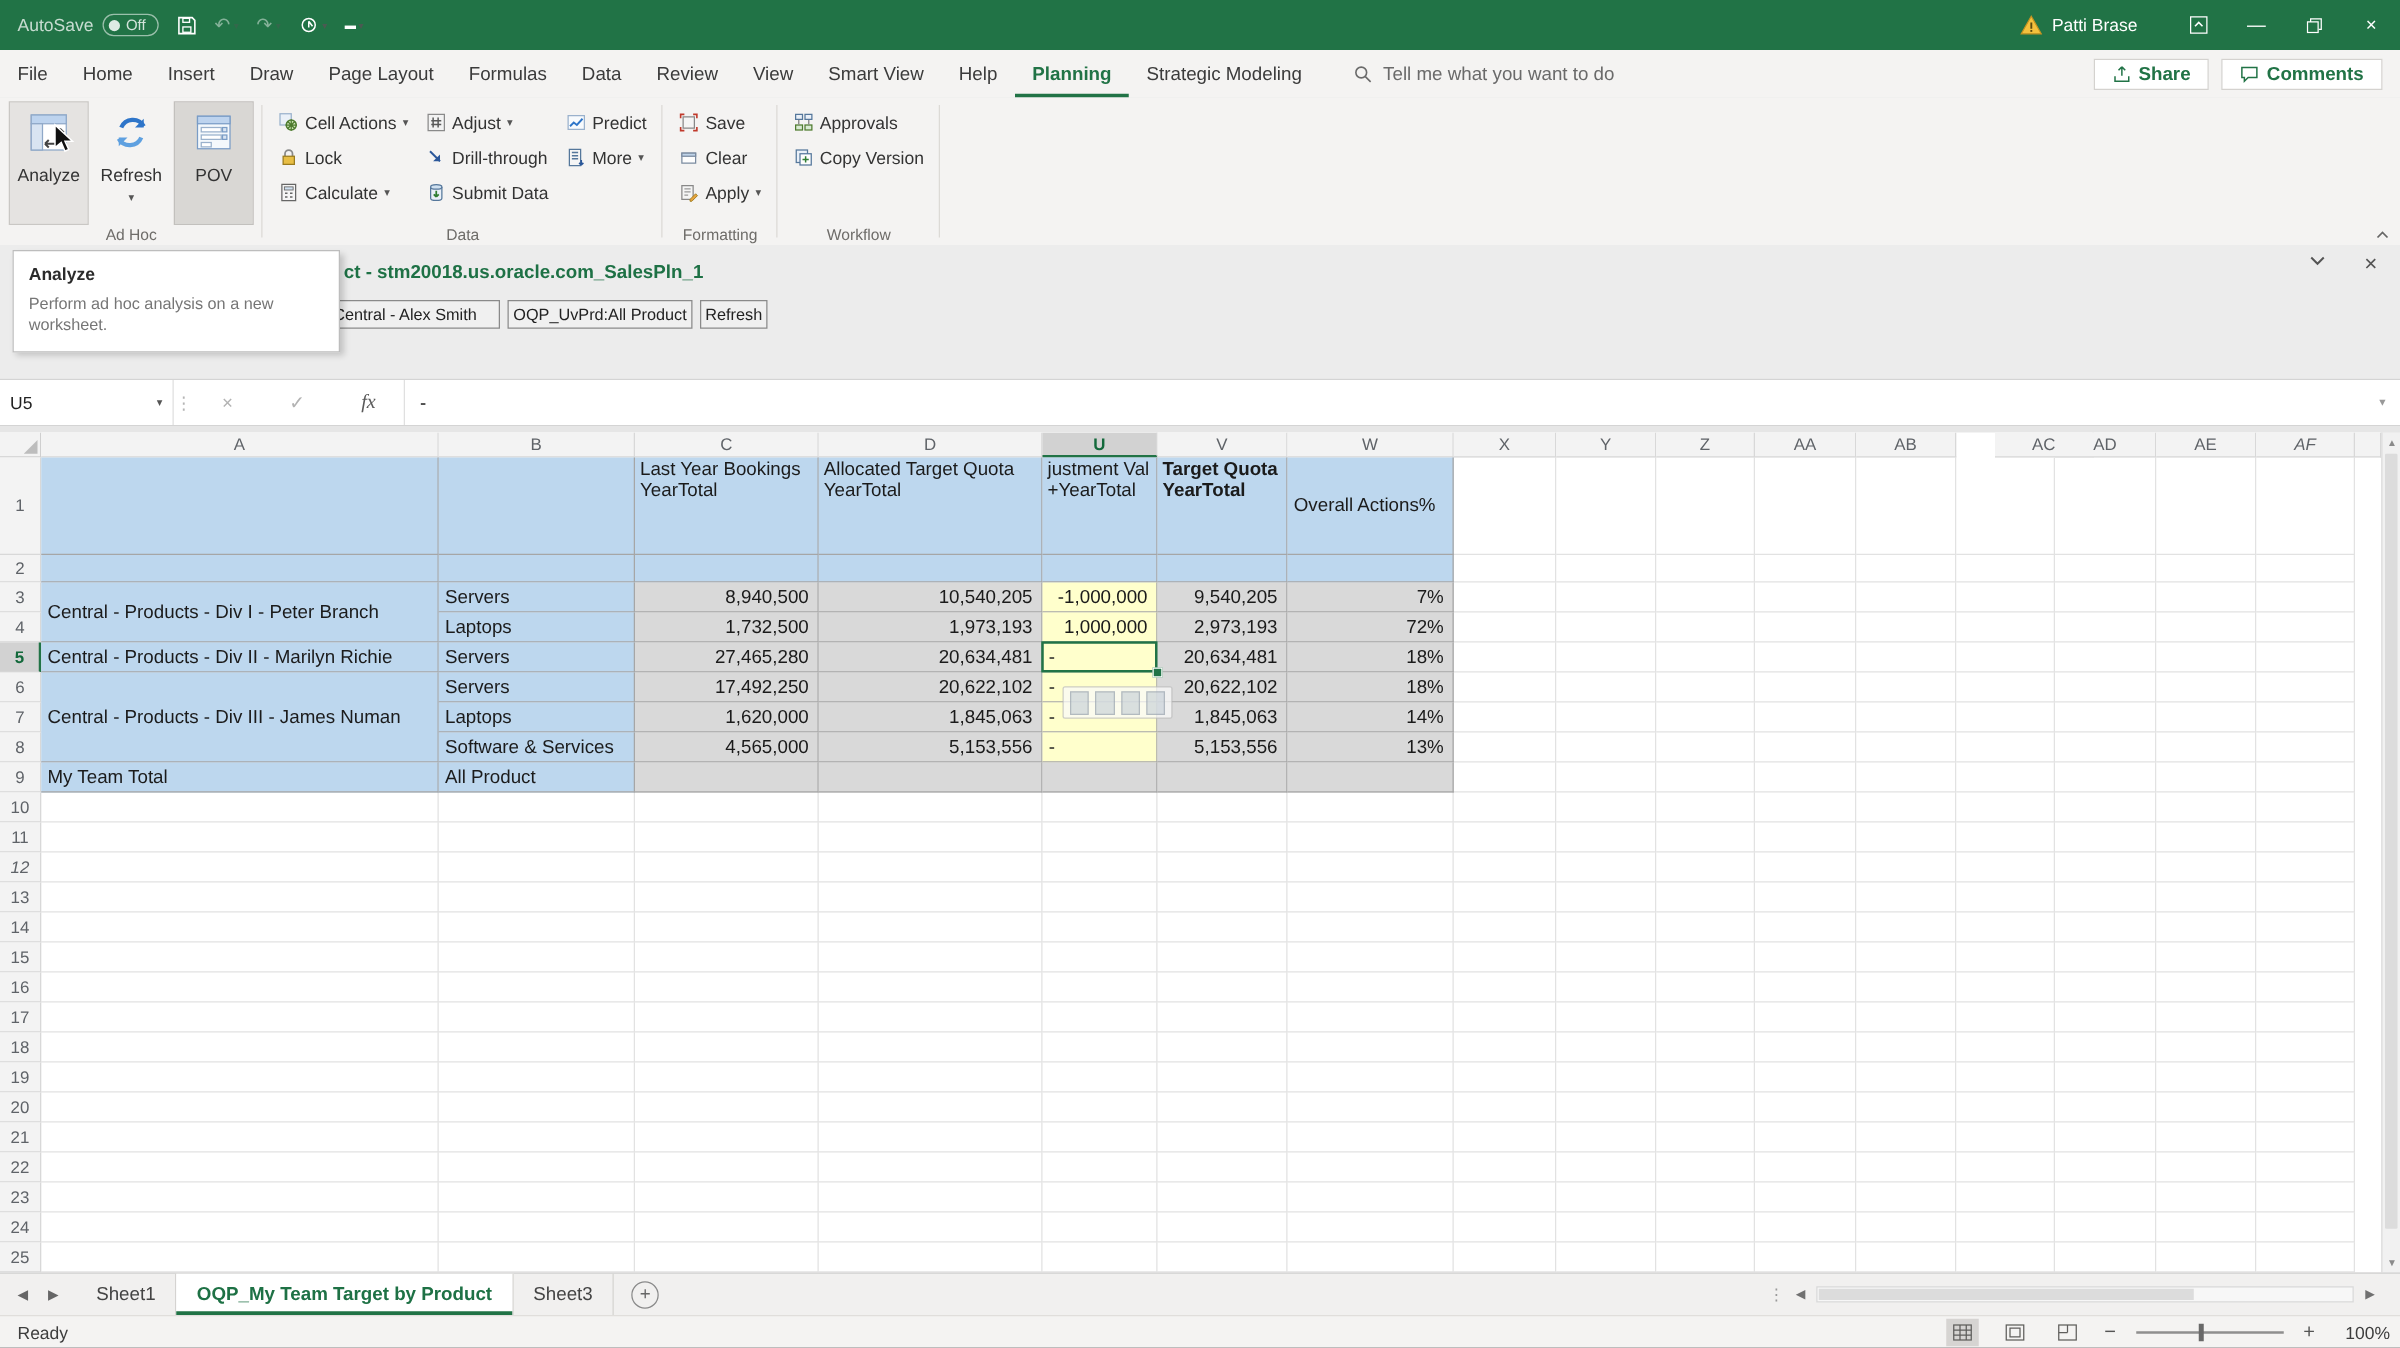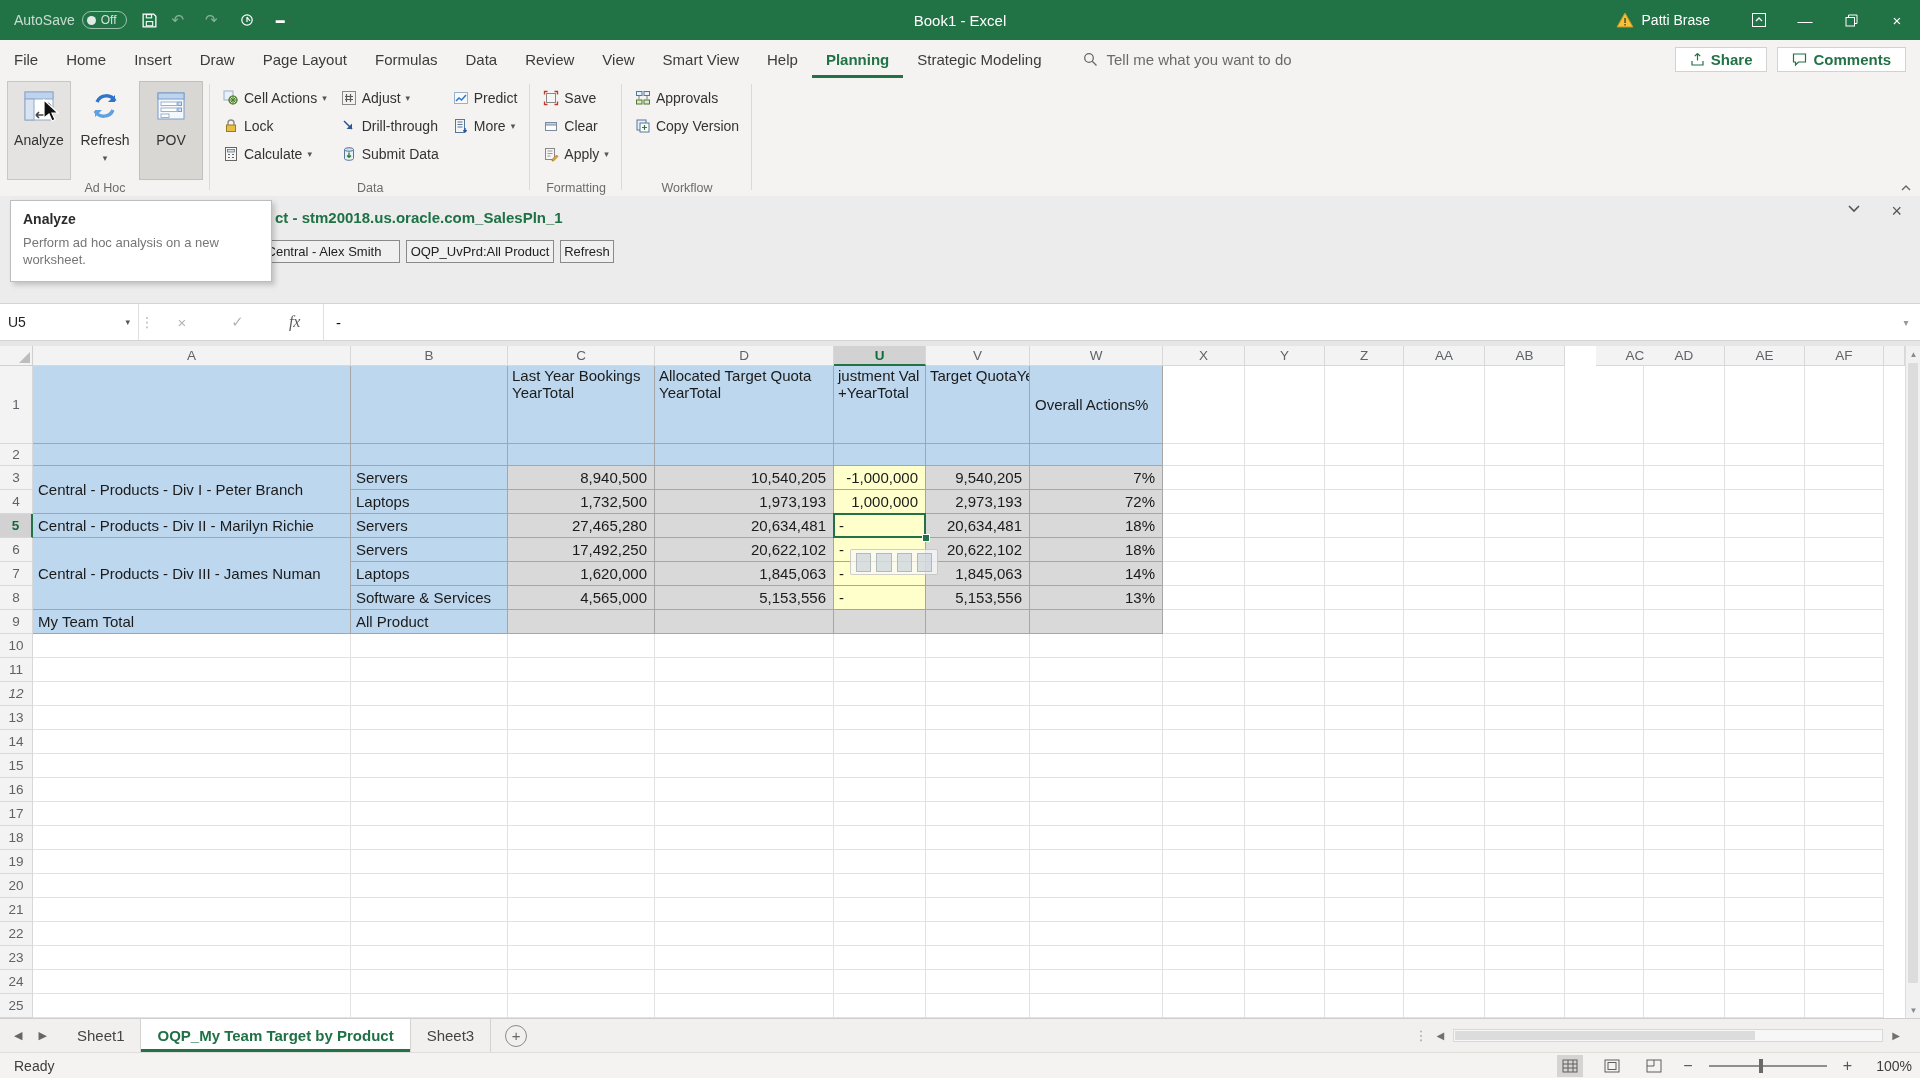--- a/index.html
+++ b/index.html
@@ -142,21 +142,20 @@
             <circle cx="8" cy="8" r="5.2" fill="none" stroke="#fff" stroke-width="1.2"></circle>
             <path d="M8 5v5M8 5l3 4" stroke="#fff" stroke-width="1.2" fill="none"></path>
           </svg>
         <span class="caret">▾</span>
       </span>
       <span class="qat">
           <span style="font-size:9px;letter-spacing:-1px;">▬</span>
           <span class="caret">▾</span>
         </span>
     </div>
-    <div class="tb-title">Book1 - Excel</div>
     <div class="tb-right">
       <div class="tb-user">
         <span>
           <svg width="18" height="16" viewBox="0 0 18 16">
               <path d="M9 1 L17 15 L1 15 Z" fill="#F4C13D" stroke="#C69320"></path>
               <rect x="8.3" y="6" width="1.5" height="5" fill="#5a4a10"></rect>
               <rect x="8.3" y="12" width="1.5" height="1.5" fill="#5a4a10"></rect>
             </svg>
         </span>
         <span>Patti Brase</span>
@@ -436,21 +435,21 @@
       <div class="col-h" style="left: 926px; width: 104px;">V</div>
       <div class="col-h" style="left: 1030px; width: 133px;">W</div>
       <div class="col-h" style="left: 1163px; width: 82px;">X</div>
       <div class="col-h" style="left: 1245px; width: 80px;">Y</div>
       <div class="col-h" style="left: 1325px; width: 79px;">Z</div>
       <div class="col-h" style="left: 1404px; width: 81px;">AA</div>
       <div class="col-h" style="left: 1485px; width: 80px;">AB</div>
       <div class="col-h" style="left: 1596px; width: 79px;">AC</div>
       <div class="col-h" style="left: 1644px; width: 81px;">AD</div>
       <div class="col-h" style="left: 1725px; width: 80px;">AE</div>
-      <div class="col-h" style="left: 1805px; width: 79px;">AF</div>
+      <div class="col-h" style="left: 1805px; width: 79px; font-style: italic;">AF</div>
       <div class="col-h" style="left: 1884px; width: 21px;"></div>
       <div class="row-h" style="top: 20px; height: 78px;">1</div>
       <div class="row-h" style="top: 98px; height: 22px;">2</div>
       <div class="row-h" style="top: 120px; height: 24px;">3</div>
       <div class="row-h" style="top: 144px; height: 24px;">4</div>
       <div class="row-h sel" style="top: 168px; height: 24px;">5</div>
       <div class="row-h" style="top: 192px; height: 24px;">6</div>
       <div class="row-h" style="top: 216px; height: 24px;">7</div>
       <div class="row-h" style="top: 240px; height: 24px;">8</div>
       <div class="row-h" style="top: 264px; height: 24px;">9</div>
@@ -877,21 +876,21 @@
         <div>YearTotal</div>
       </div>
       <div class="cell spec" style="left: 655px; top: 20px; width: 179px; height: 78px; background: rgb(189, 215, 238); flex-direction: column; padding: 1px 4px;">
         <div>Allocated Target Quota</div>
         <div>YearTotal</div>
       </div>
       <div class="cell spec" style="left: 834px; top: 20px; width: 92px; height: 78px; background: rgb(189, 215, 238); flex-direction: column; padding: 1px 4px;">
         <div>justment Val</div>
         <div>+YearTotal</div>
       </div>
-      <div class="cell spec" style="left: 926px; top: 20px; width: 104px; height: 78px; background: rgb(189, 215, 238); flex-direction: row; padding: 1px 4px;">
+      <div class="cell spec" style="left: 926px; top: 20px; width: 104px; height: 78px; background: rgb(189, 215, 238); flex-direction: column; padding: 1px 4px; font-weight: bold;">
         <div>Target Quota</div>
         <div>YearTotal</div>
       </div>
       <div class="cell spec" style="left: 1030px; top: 20px; width: 133px; height: 78px; background: rgb(189, 215, 238); align-items: center; justify-content: flex-start; padding: 0px 2px 0px 5px;">Overall Actions%</div>
       <div class="cell spec" style="left: 33px; top: 98px; width: 318px; height: 22px; background: rgb(189, 215, 238); align-items: center; justify-content: flex-start; padding: 0px 2px 0px 5px;"></div>
       <div class="cell spec" style="left: 351px; top: 98px; width: 157px; height: 22px; background: rgb(189, 215, 238); align-items: center; justify-content: flex-start; padding: 0px 2px 0px 5px;"></div>
       <div class="cell spec" style="left: 508px; top: 98px; width: 147px; height: 22px; background: rgb(189, 215, 238); align-items: center; justify-content: flex-start; padding: 0px 2px 0px 5px;"></div>
       <div class="cell spec" style="left: 655px; top: 98px; width: 179px; height: 22px; background: rgb(189, 215, 238); align-items: center; justify-content: flex-start; padding: 0px 2px 0px 5px;"></div>
       <div class="cell spec" style="left: 834px; top: 98px; width: 92px; height: 22px; background: rgb(189, 215, 238); align-items: center; justify-content: flex-start; padding: 0px 2px 0px 5px;"></div>
       <div class="cell spec" style="left: 926px; top: 98px; width: 104px; height: 22px; background: rgb(189, 215, 238); align-items: center; justify-content: flex-start; padding: 0px 2px 0px 5px;"></div>

